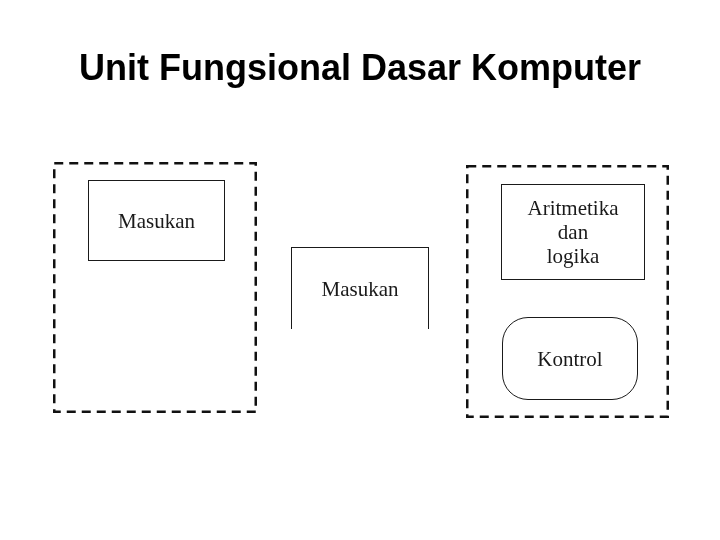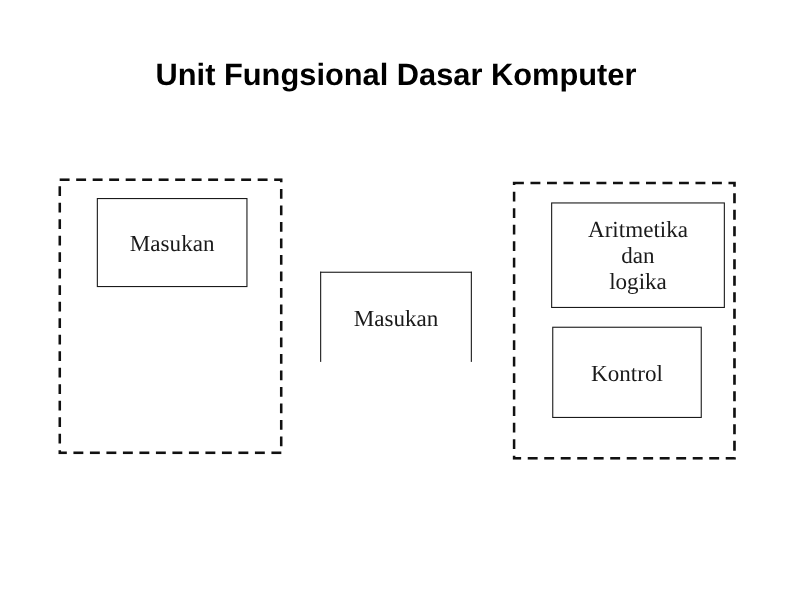--- a/index.html
+++ b/index.html
@@ -17,21 +17,21 @@
   }
   .title {
     position: absolute;
     top: 46px;
     left: 0;
     width: 720px;
     margin: 0;
     text-align: center;
     font-family: "Liberation Sans", sans-serif;
     font-weight: bold;
-    font-size: 28px;
+    font-size: 36px;
     line-height: 44px;
     color: #000000;
     letter-spacing: 0px;
     white-space: nowrap;
   }
   .group {
     position: absolute;
   }
   .group svg.dash {
     position: absolute;
@@ -60,22 +60,22 @@
     flex-direction: column;
     align-items: center;
     justify-content: center;
     font-size: 21px;
     line-height: 24px;
     color: #1a1a1a;
     text-align: center;
   }
   .box-masukan  { left: 35px; top: 18px;  width: 137px; height: 81px; }
   .box-keluaran { left: 35px; top: 140px; width: 137px; height: 81px; }
-  .box-alu      { left: 35px; top: 19px;  width: 158px; height: 96px; }
-  .box-kontrol  { left: 36px; top: 132px; width: 136px; height: 83px; }
+  .box-alu      { left: 35px; top: 19px;  width: 144px; height: 96px; }
+  .box-kontrol  { left: 36px; top: 152px; width: 136px; height: 83px; border-radius: 26px; }
   .box-memori {
     left: 291px;
     top: 247px;
     width: 138px;
     height: 82px;
     border-bottom: none; 
   }
 </style>
 </head>
 <body>

